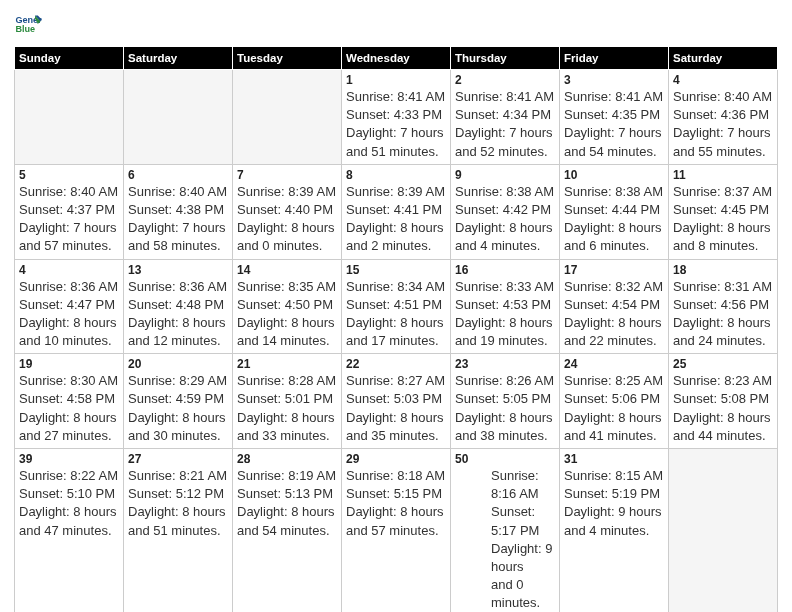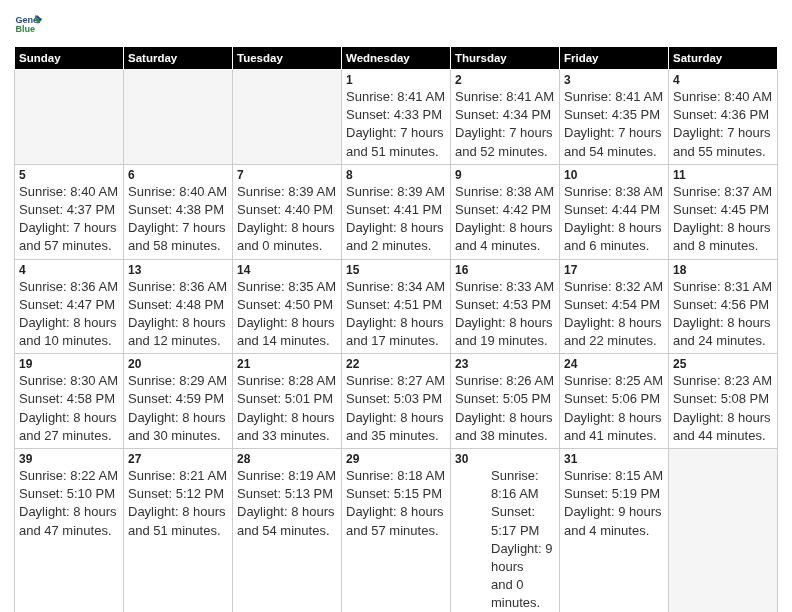--- a/index.html
+++ b/index.html
@@ -321,21 +321,21 @@
 and 54 minutes.</div>
           </td>
           <td>
             <span class="day-num">29</span>
             <div class="day-info" style="white-space: pre-line;">Sunrise: 8:18 AM
 Sunset: 5:15 PM
 Daylight: 8 hours
 and 57 minutes.</div>
           </td>
           <td>
-            <span class="day-num">30</span>
+            <span class="day-num">50</span>
             <div class="day-info" style="white-space: pre-line; margin-left: 36px;">Sunrise: 8:16 AM
 Sunset: 5:17 PM
 Daylight: 9 hours
 and 0 minutes.</div>
           </td>
           <td>
             <span class="day-num">31</span>
             <div class="day-info" style="white-space: pre-line;">Sunrise: 8:15 AM
 Sunset: 5:19 PM
 Daylight: 9 hours

